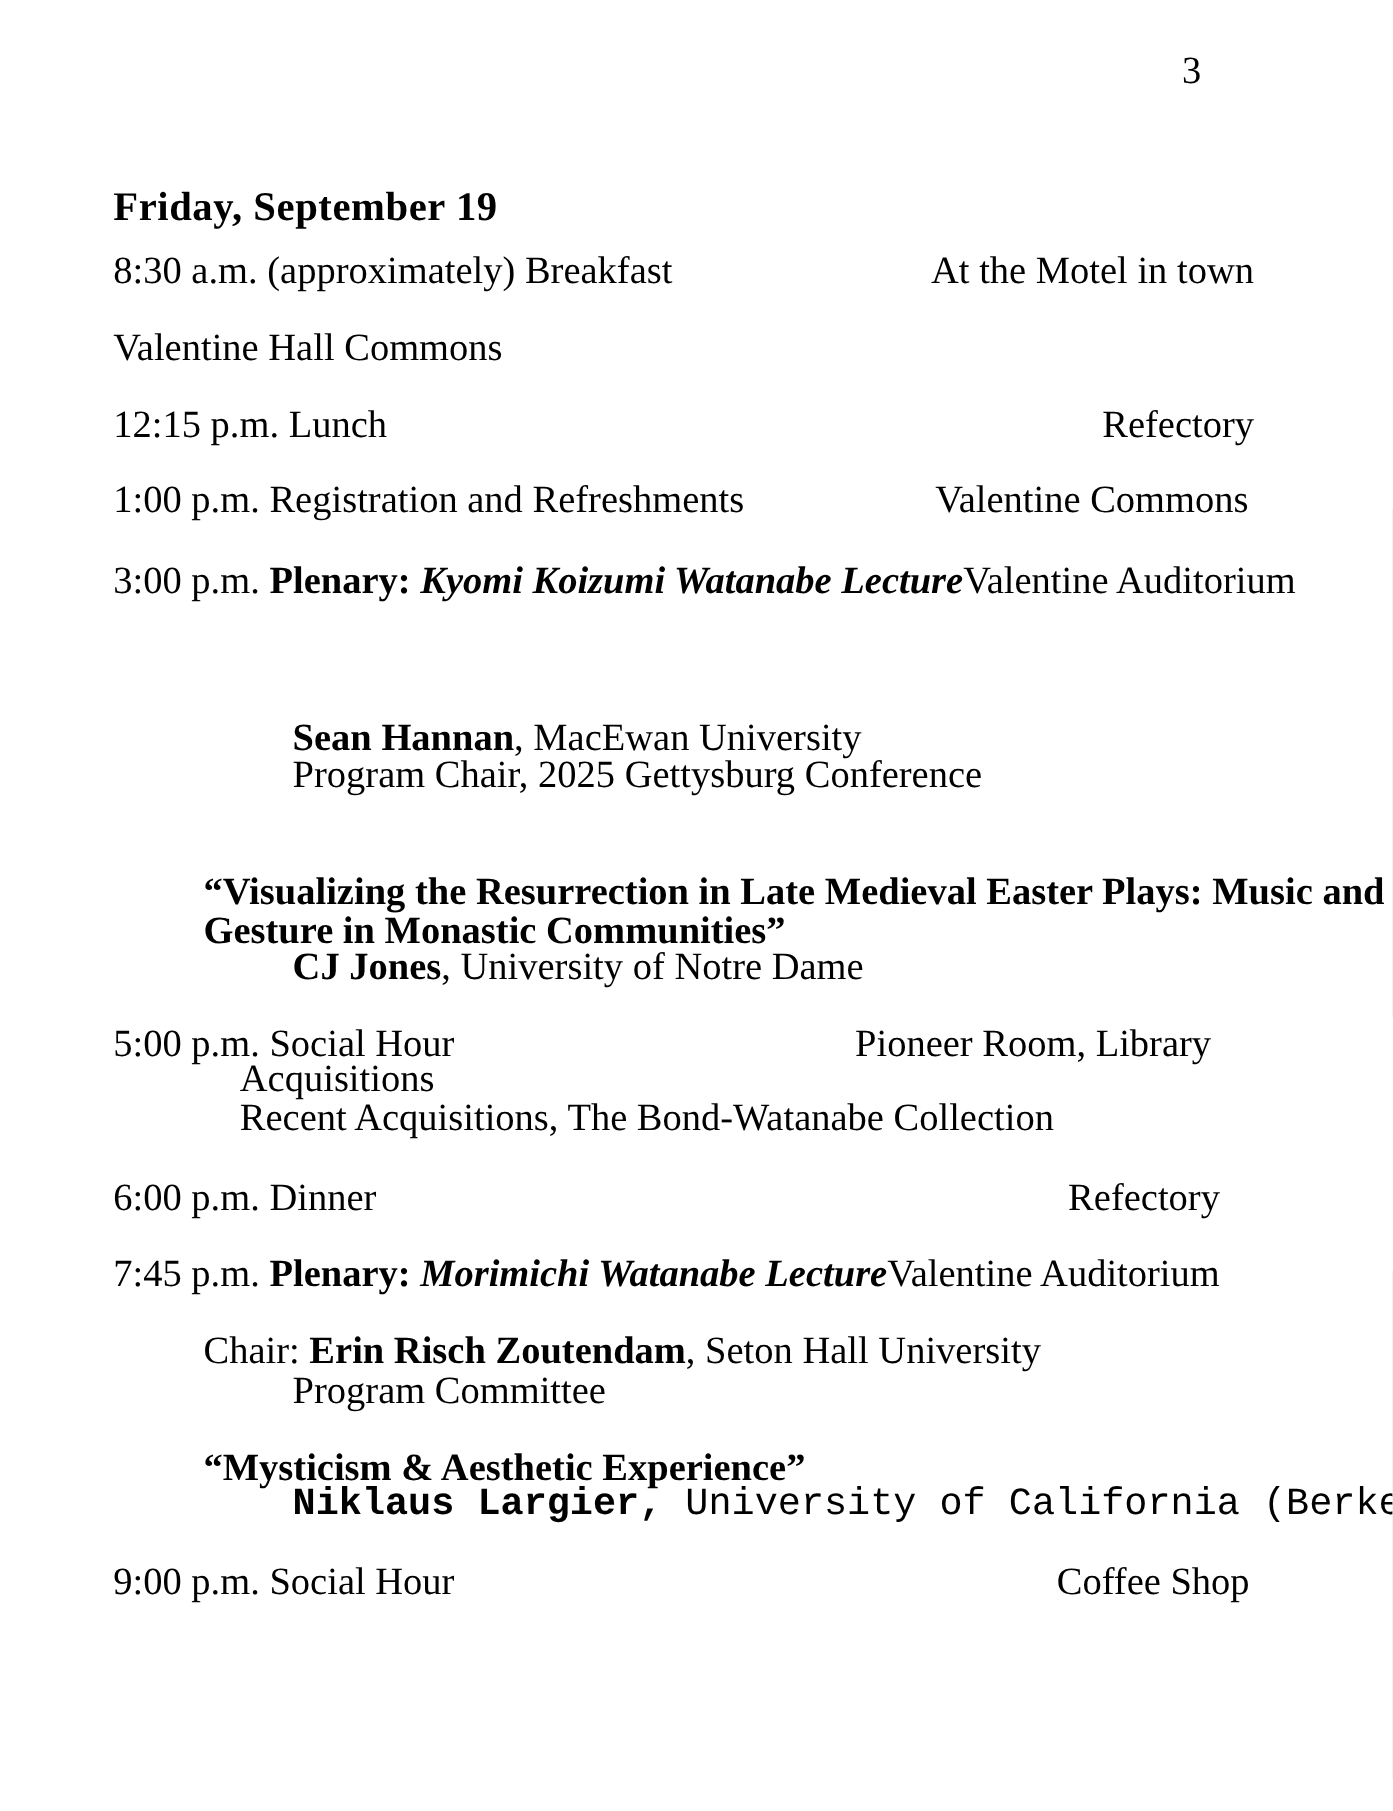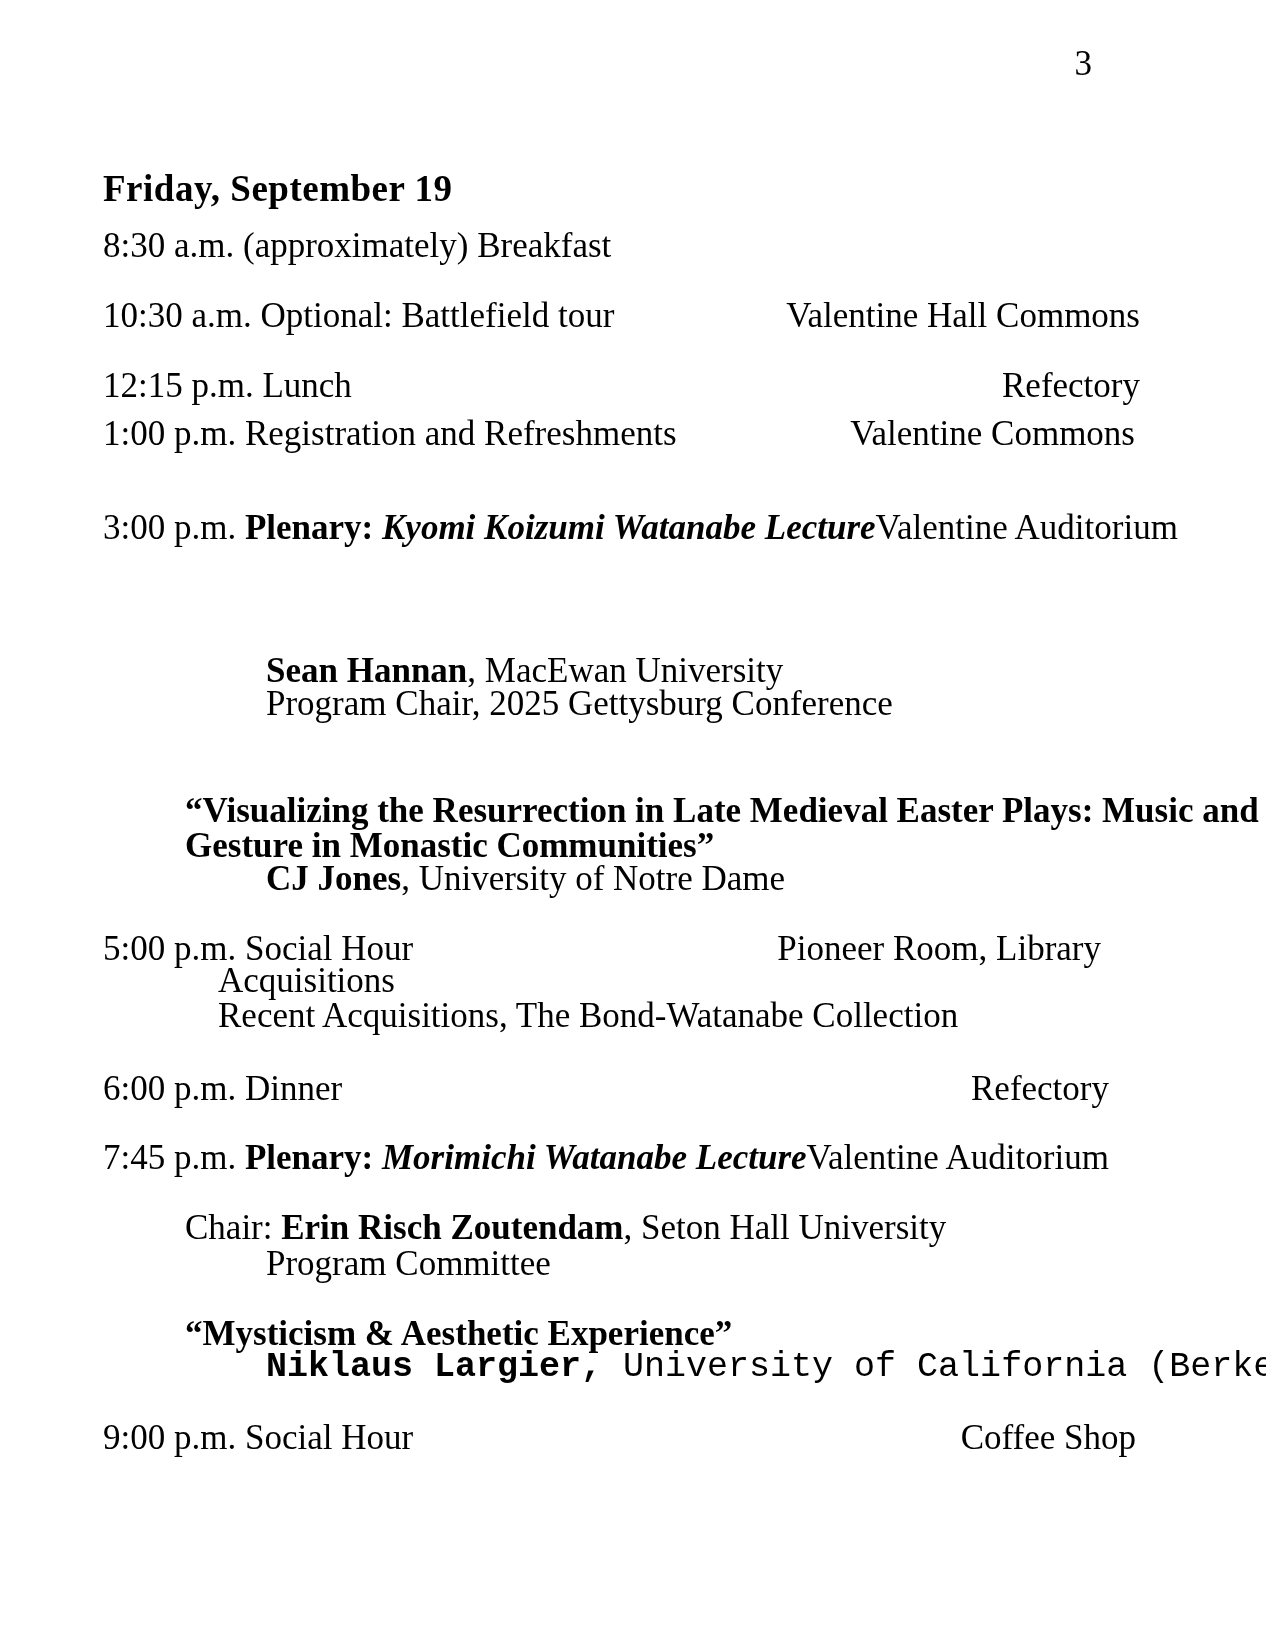--- a/index.html
+++ b/index.html
@@ -40,33 +40,33 @@
 <body>
 
 <div class="page">
 
   <div class="line pagenum">3</div>
 
   <div class="line heading">Friday, September 19</div>
 
   <div class="row" style="top: 228px;">
     <span>8:30 a.m. (approximately) Breakfast</span>
+    <span>At the Motel in town</span>
   </div>
 
   <div class="row" style="top: 298px;">
-    <span>10:30 a.m. Optional: Battlefield tour</span>
     <span>Valentine Hall Commons</span>
   </div>
 
   <div class="row" style="top: 368px;">
     <span>12:15 p.m. Lunch</span>
     <span>Refectory</span>
   </div>
 
-  <div class="row" style="top: 416px; right: 131px;">
+  <div class="row" style="top: 436px; right: 131px;">
     <span>1:00 p.m. Registration and Refreshments</span>
     <span>Valentine Commons</span>
   </div>
 
   <div class="row" style="top: 510px; right: 124px;">
     <span><span>3:00 p.m. </span><span class="b">Plenary: </span><span class="bi">Kyomi Koizumi Watanabe Lecture</span></span>
     <span>Valentine Auditorium</span>
   </div>
 
 

